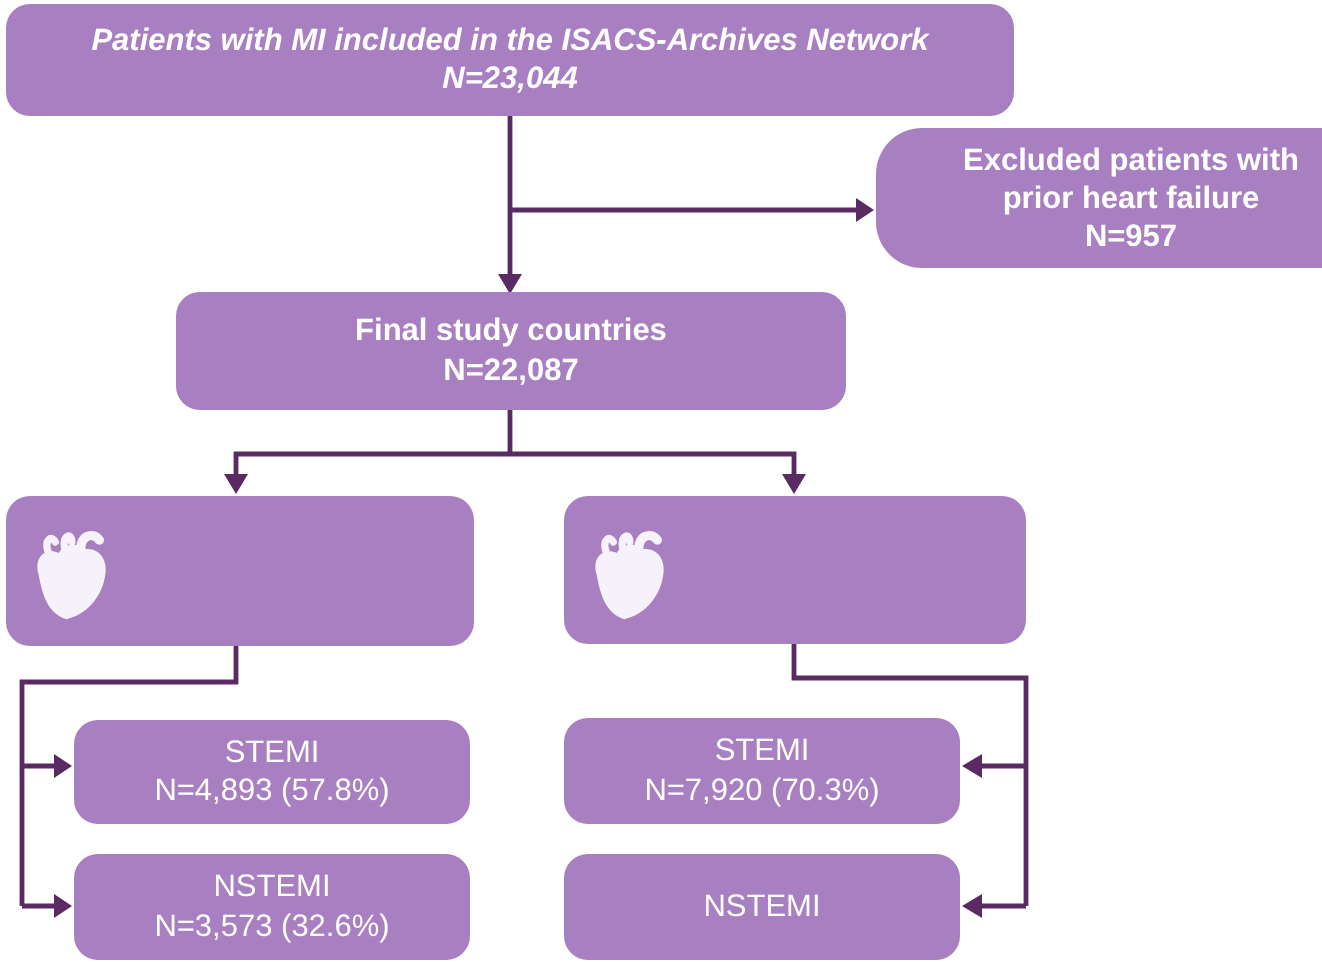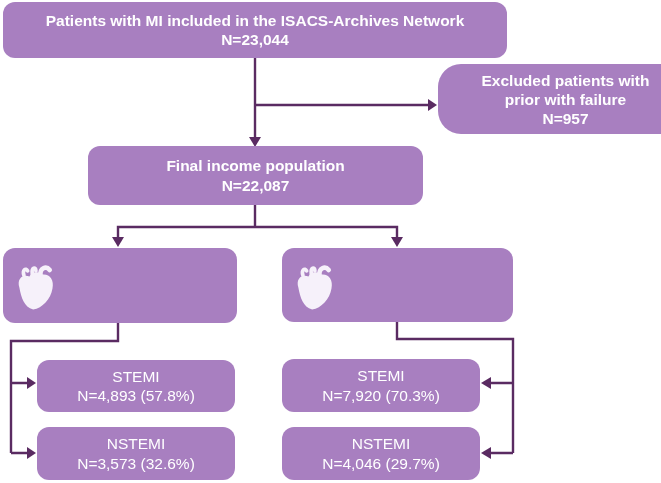--- a/index.html
+++ b/index.html
@@ -23,21 +23,21 @@
     background:var(--box-fill);
     border-radius:12px;
     color:var(--box-text);
     display:flex;flex-direction:column;
     align-items:center;justify-content:center;
     text-align:center;
     font-size:15.5px;line-height:19.5px;
   }
   .box.bold{font-weight:bold;}
   .box span{display:block;white-space:nowrap;}
-  .top-box{left:3px;top:2px;width:504px;height:56px;}
+  .top-box{left:3px;top:2px;width:504px;height:56px;font-style:italic;}
   .excluded-box{left:438px;top:64px;width:255px;height:70px;line-height:19px;border-radius:23px;}
   .final-box{left:88px;top:146px;width:335px;height:59px;}
   .high-box{left:3px;top:248px;width:234px;height:75px;}
   .middle-box{left:282px;top:248px;width:231px;height:74px;}
   .stemi-l{left:37px;top:360px;width:198px;height:52px;}
   .nstemi-l{left:37px;top:427px;width:198px;height:53px;}
   .stemi-r{left:282px;top:359px;width:198px;height:53px;}
   .nstemi-r{left:282px;top:427px;width:198px;height:53px;}
   .heart{
     position:absolute;left:9px;top:15px;width:46px;height:49px;
@@ -74,26 +74,26 @@
     <path class="ah" d="M491,447 L491,459 L481,453 Z"></path>
   </svg>
 
   <div class="box bold top-box">
     <span>Patients with MI included in the ISACS-Archives Network</span>
     <span>N=23,044</span>
   </div>
 
   <div class="box bold excluded-box">
     <span>Excluded patients with</span>
-    <span>prior with failure</span>
+    <span>prior heart failure</span>
     <span>N=957</span>
   </div>
 
   <div class="box bold final-box">
-    <span>Final income population</span>
+    <span>Final study countries</span>
     <span>N=22,087</span>
   </div>
 
   <div class="box high-box icon-box">
     <div class="heart">
       <svg viewBox="0 0 50 52" xmlns="http://www.w3.org/2000/svg">
         <path fill="var(--icon-fill)" d="M8,26 C5,16 12,11 19,14 C21,9 29,8 33,12 C41,11 46,18 44,27 C42,39 33,48 23,50 C13,47 10,37 8,26 Z"></path>
         <path fill="none" stroke="var(--icon-fill)" stroke-width="5" stroke-linecap="round" d="M31,13 C30,5 37,2 41,7"></path>
         <path fill="none" stroke="var(--icon-fill)" stroke-width="4" stroke-linecap="round" d="M13,13 C11,7 15,4 17,8"></path>
         <path fill="none" stroke="var(--icon-fill)" stroke-width="4" stroke-linecap="round" d="M22,11 C21,4 26,3 26,8"></path>
@@ -124,16 +124,15 @@
     <span>N=3,573 (32.6%)</span>
   </div>
 
   <div class="box stemi-r">
     <span>STEMI</span>
     <span>N=7,920 (70.3%)</span>
   </div>
 
   <div class="box nstemi-r">
     <span>NSTEMI</span>
-    <span>N=4,046 (29.7%)</span>
   </div>
 
 </div>
 
 </body></html>

